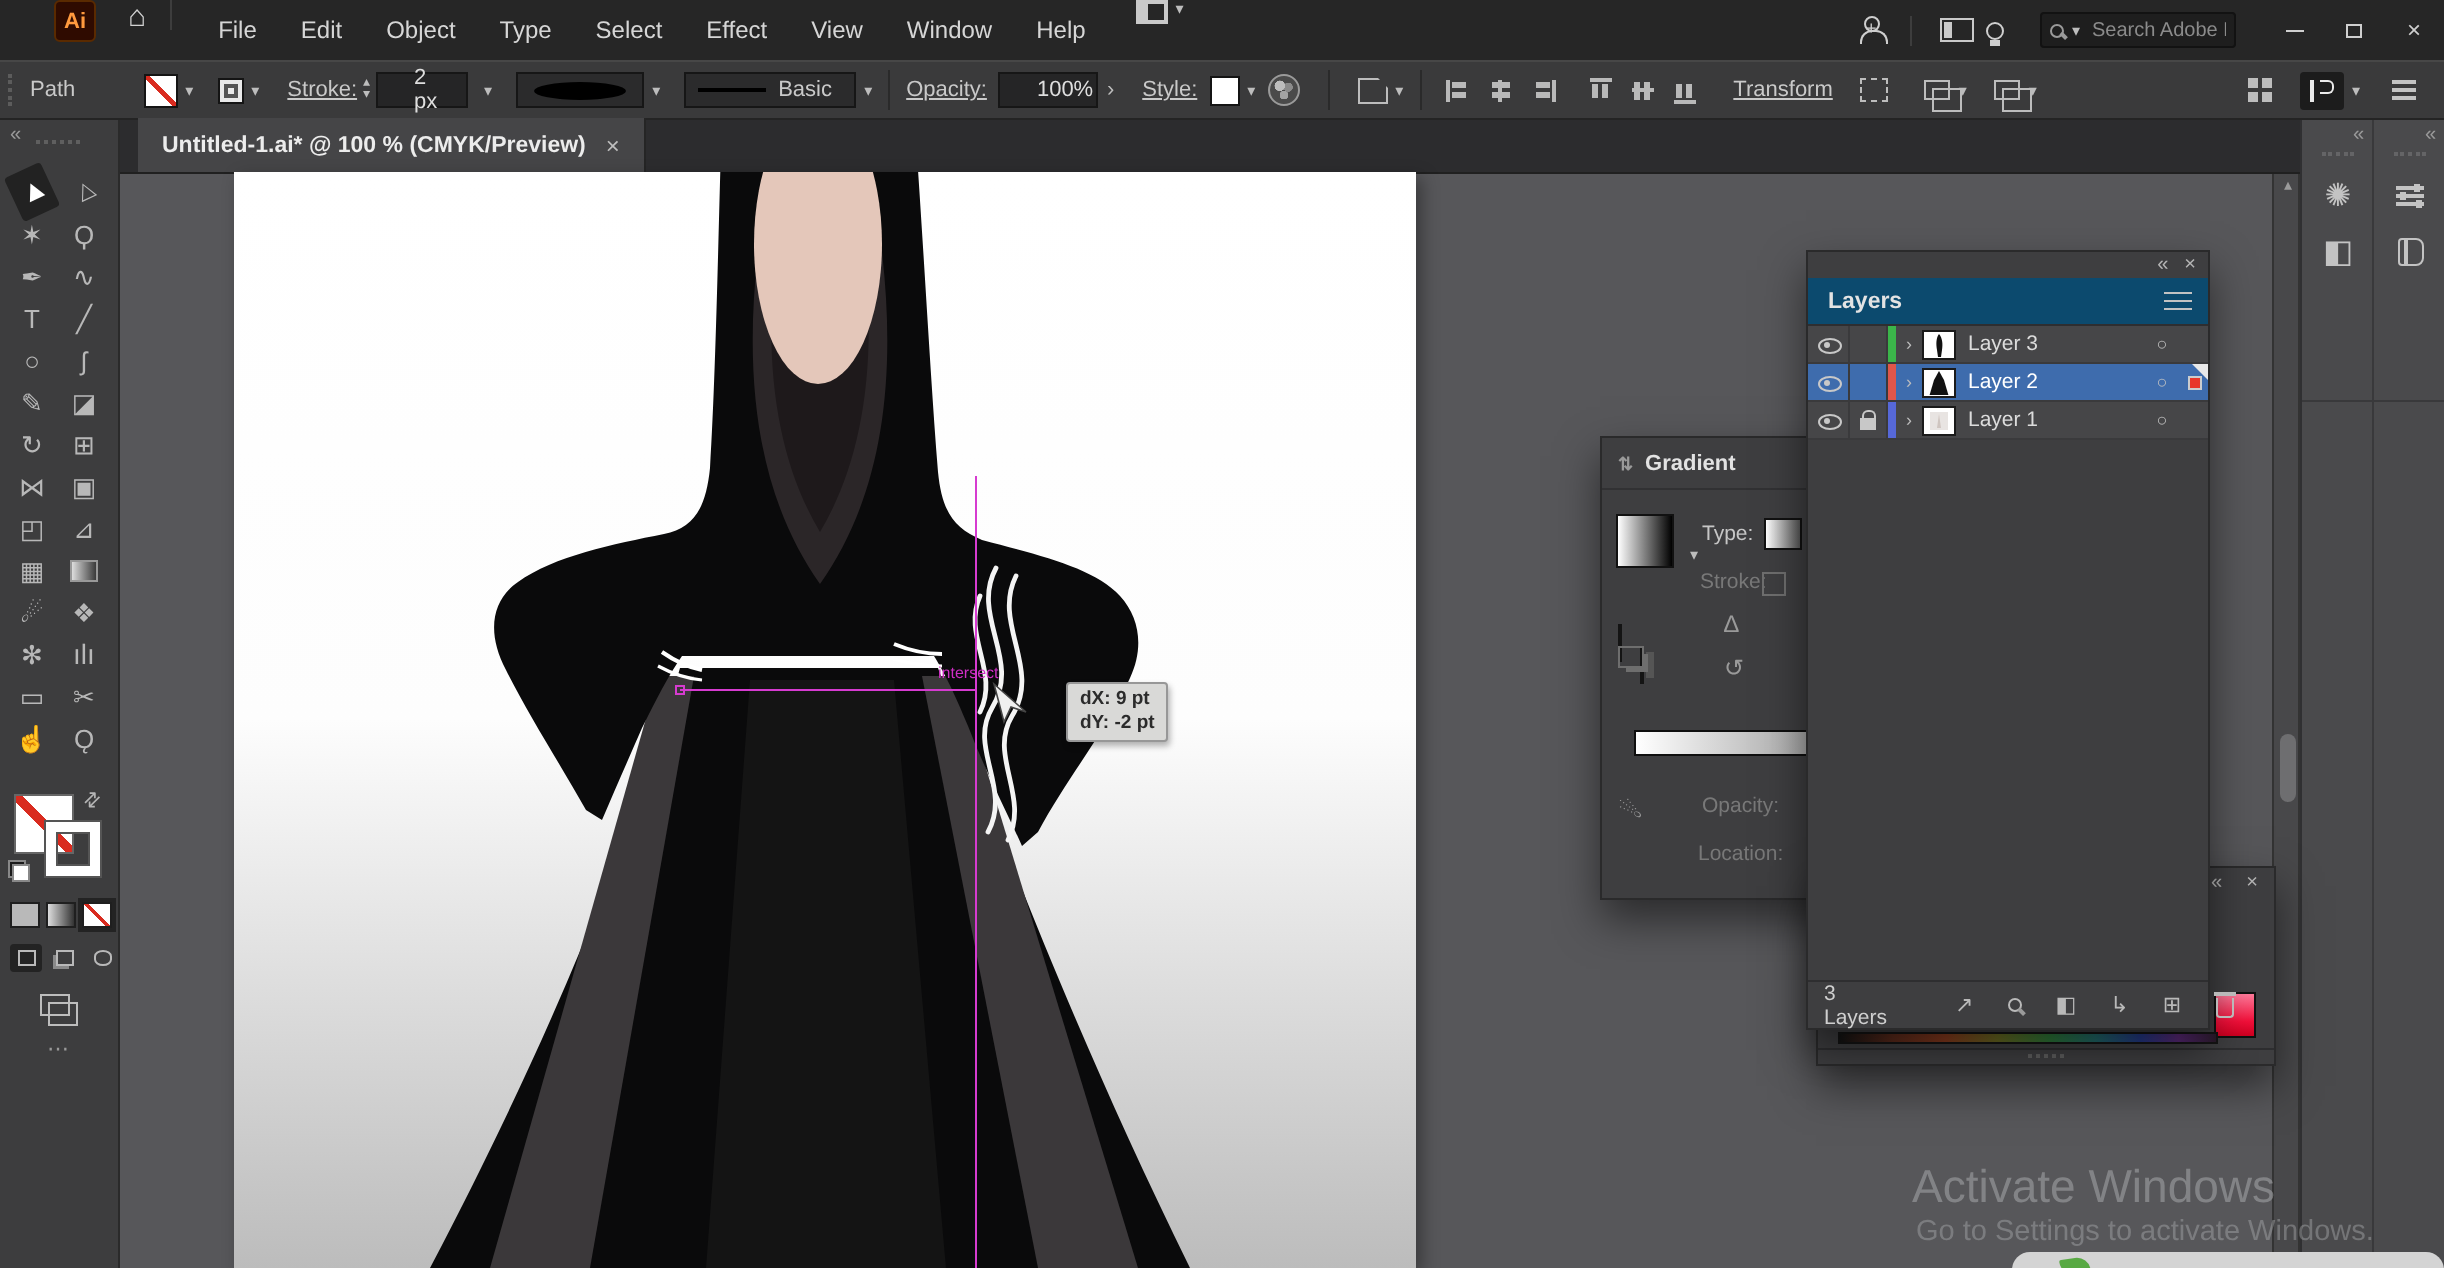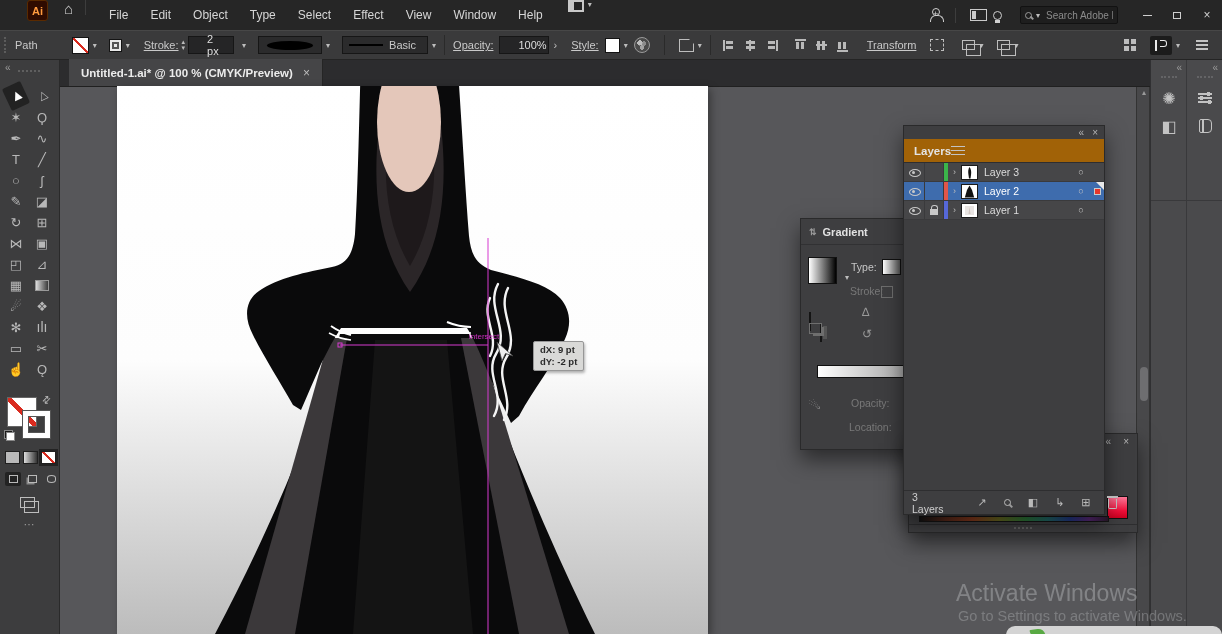--- a/index.html
+++ b/index.html
@@ -156,22 +156,22 @@
 .cp-mini{position:absolute;font-size:10px;color:#b5b5b5}
 .cp-red{position:absolute;right:9px;top:62px;width:21px;height:23px;border:1px solid #111;
   background:linear-gradient(180deg,#ff7a9a 0%,#f2103a 65%,#cf0020 100%)}
 .cp-spectrum{position:absolute;left:10px;top:82px;width:190px;height:6px;border:1px solid #151515;
   background:linear-gradient(90deg,#141414,#5d2b1c 14%,#8a3b1e 28%,#6b6b22 42%,#2e7a3a 56%,#226b6b 68%,#253a8a 80%,#5c2a7a 90%,#2a1a2a)}
 .cp-foot{position:absolute;left:0;right:0;bottom:0;height:8px;border-top:1px solid #2e2e30;display:flex;justify-content:center}
 .cp-foot i{width:18px;border-top:2px dotted #5f5f5f;margin-top:2px}
 
 .layers-panel{left:903px;top:125px;width:202px;height:390px;z-index:10}
 .lp-top{height:13px;display:flex;justify-content:flex-end;gap:8px;padding:1px 6px 0 0;font-size:10px;color:#b5b5b5}
-.lp-tabrow{height:24px;display:flex;align-items:center;padding:0 8px 0 10px;
-  border-bottom:1px solid #2e2e30;font-size:11.5px;font-weight:bold;color:#e3e3e3;background:#a16207}
+.lp-tabrow{height:24px;display:flex;align-items:center;justify-content:space-between;padding:0 8px 0 10px;
+  border-bottom:1px solid #2e2e30;font-size:11.5px;font-weight:bold;color:#e3e3e3;background:#0c4a6e}
 .lrow{height:19px;display:flex;align-items:center;background:#464648;border-bottom:1px solid #3a3a3c;position:relative;font-size:10.5px;color:#dcdcdc}
 .lrow.selected{background:#3e6cad;color:#fff}
 .lc-eye{width:21px;display:flex;justify-content:center;border-right:1px solid #3a3a3c;align-self:stretch;align-items:center}
 .lc-lock{width:19px;display:flex;justify-content:center;border-right:1px solid #3a3a3c;align-self:stretch;align-items:center}
 .eye-icon{width:11px;height:9px;position:relative}
 .eye-icon::before{content:"";position:absolute;left:0;top:1px;width:10px;height:6px;border:1px solid #c8c8c8;border-radius:50%}
 .eye-icon::after{content:"";position:absolute;left:3.5px;top:3.5px;width:3px;height:3px;background:#c8c8c8;border-radius:50%}
 .lock-icon{width:8px;height:6px;background:#c8c8c8;position:relative;margin-top:3px}
 .lock-icon::before{content:"";position:absolute;top:-4px;left:1px;width:5px;height:4px;border:1px solid #c8c8c8;border-bottom:none;border-radius:3px 3px 0 0}
 .lc-color{width:4px;align-self:stretch}

